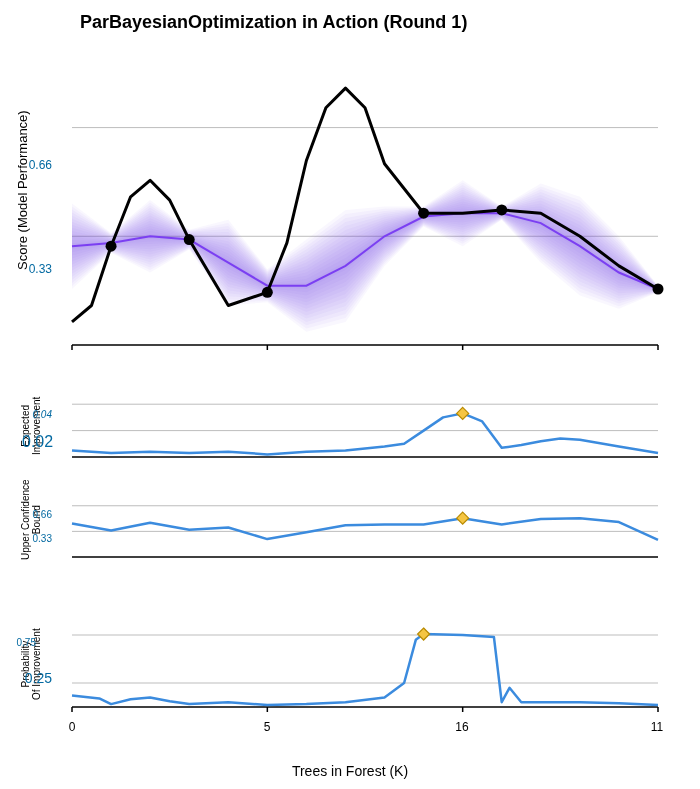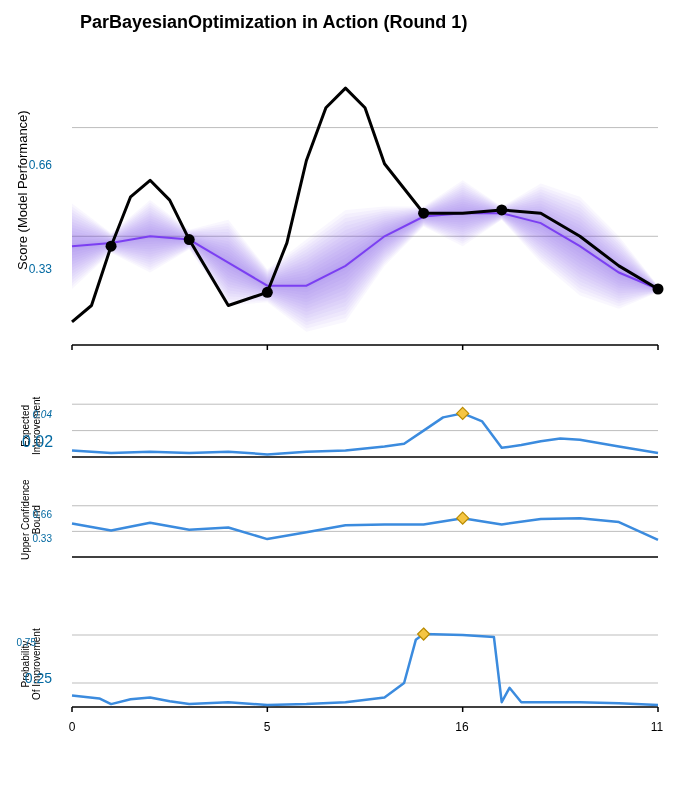--- a/index.html
+++ b/index.html
@@ -144,13 +144,14 @@
   <div class="tick-label" style="left:22px; top:533px; width:30px; font-size:10px;">0.33</div>
 
   <div class="tick-label" style="left:6px; top:625px; width:30px; font-size:10px;margin-top:12px;">0.75</div>
   <div class="tick-label" style="left:22px; top:670px; width:30px; font-size:14px;">0.25</div>
 
   <div class="xtick-label" style="left:52px;  top:720px;">0</div>
   <div class="xtick-label" style="left:247px; top:720px;">5</div>
   <div class="xtick-label" style="left:442px; top:720px;">16</div>
   <div class="xtick-label" style="left:637px; top:720px;">11</div>
 
+  <div class="xlabel">Trees in Forest (K)</div>
 </div>
 
 </body></html>

